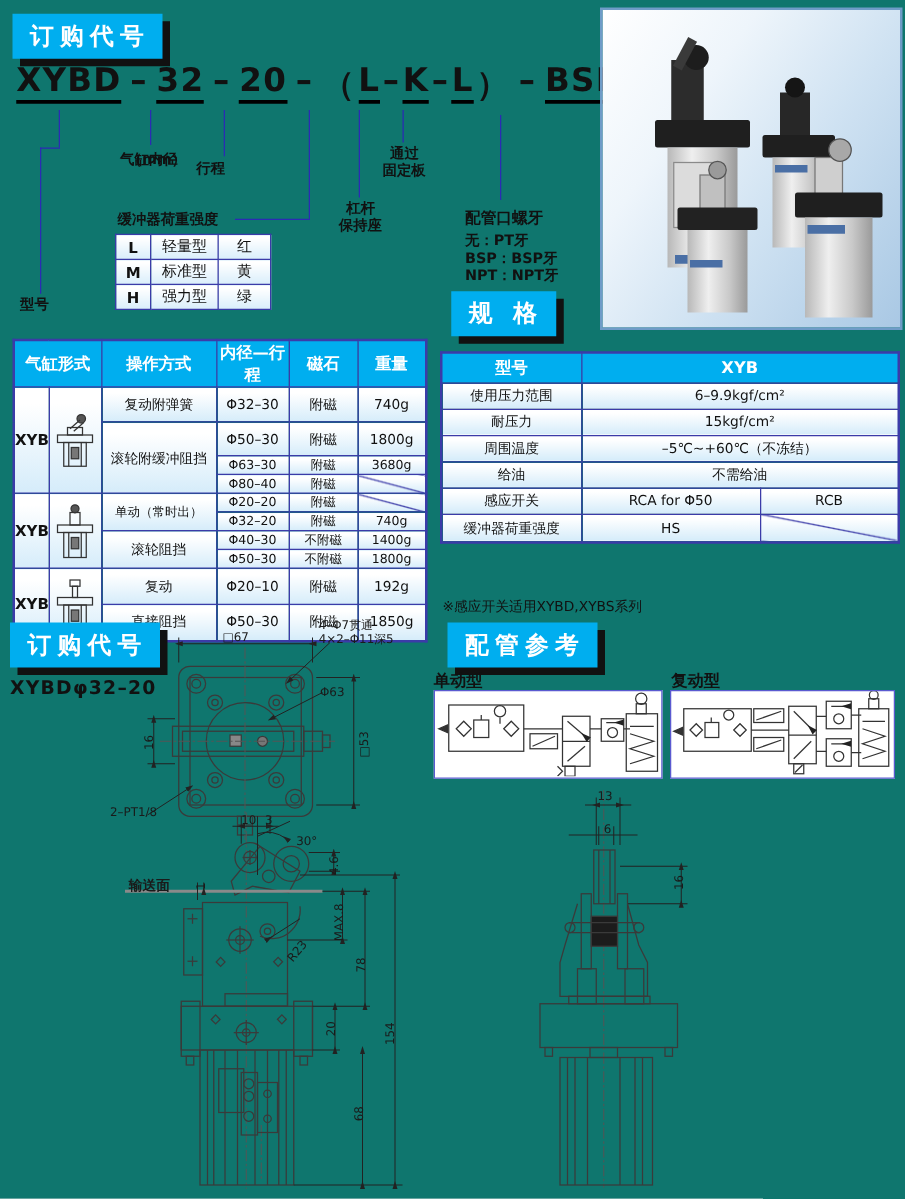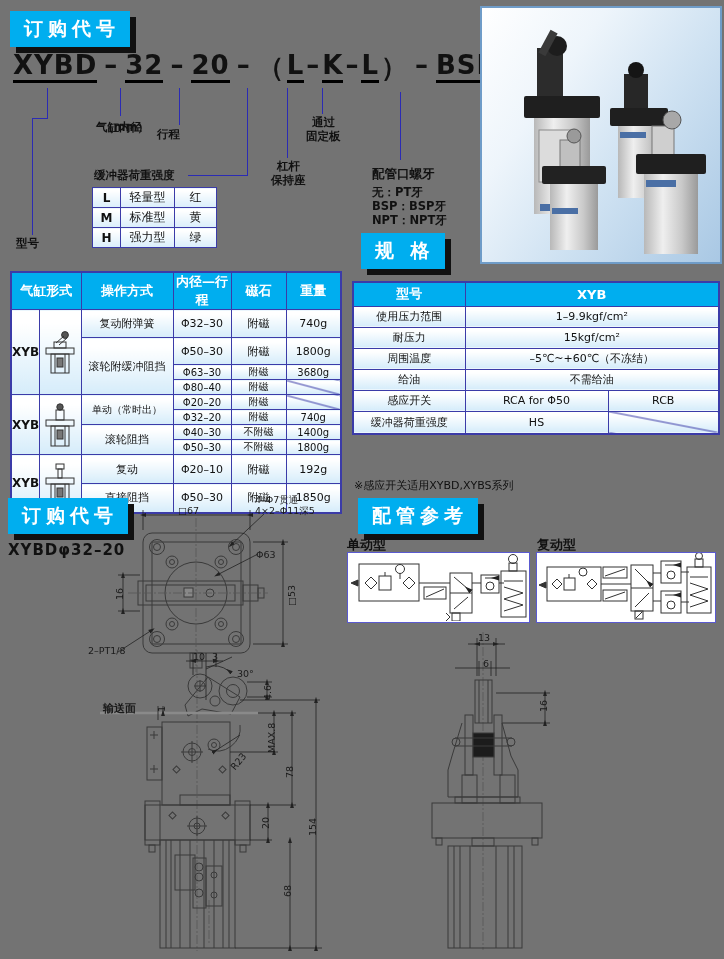--- a/index.html
+++ b/index.html
@@ -1,18 +1,18 @@
 <!DOCTYPE html>
 <html><head>
 <meta charset="utf-8">
 <style>
   * { margin:0; padding:0; box-sizing:border-box; }
   html,body { background:#e8e8e8; }
   .page {
-    position:relative; width:724px; height:959px; background:#737373;
+    position:relative; width:724px; height:959px; background:#0f766e;
     font-family:"DejaVu Sans","Liberation Sans",sans-serif; color:#111;
     margin:0 auto; overflow:hidden;
   }
   .badge {
     position:absolute; background:#00AEEF; color:#fff; font-weight:bold;
     font-size:19px; letter-spacing:5px; padding:5px 10px 5px 14px;
     box-shadow:6px 6px 0 0 #111; white-space:nowrap;
   }
   
   .code-row { position:absolute; left:13px; top:50px; display:flex; align-items:flex-start;
@@ -183,21 +183,21 @@
         <col style="width:143px">
         <col style="width:111px">
       </colgroup>
     <tbody>
         <tr style="height:24px">
       <th>型号</th>
       <th colspan="2">XYB</th>
     </tr>
     <tr style="height:21px">
       <td>使用压力范围</td>
-      <td colspan="2">1–9.9kgf/cm²</td>
+      <td colspan="2">6–9.9kgf/cm²</td>
     </tr>
     <tr style="height:21px">
       <td>耐压力</td>
       <td colspan="2">15kgf/cm²</td>
     </tr>
     <tr style="height:21px">
       <td>周围温度</td>
       <td colspan="2">–5℃~+60℃（不冻结）</td>
     </tr>
     <tr style="height:21px">

